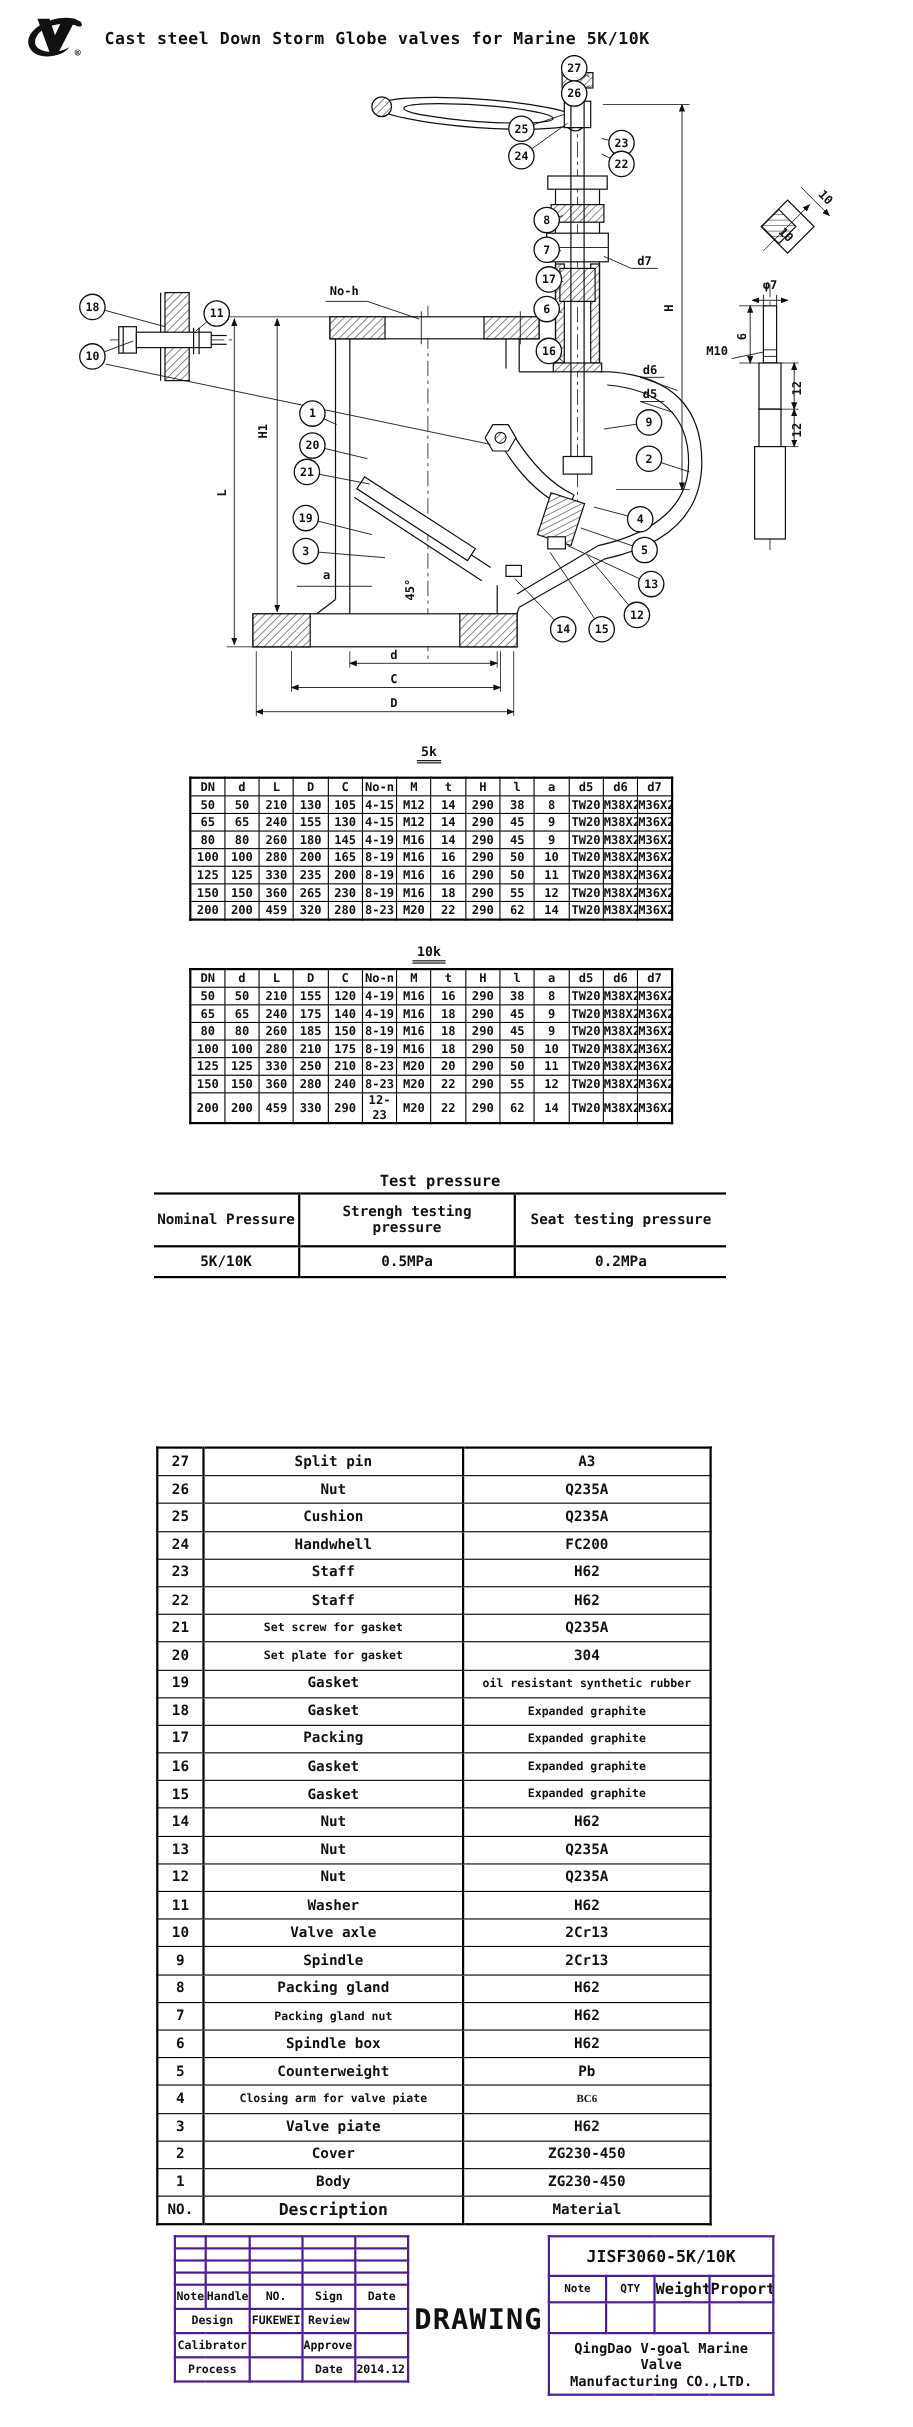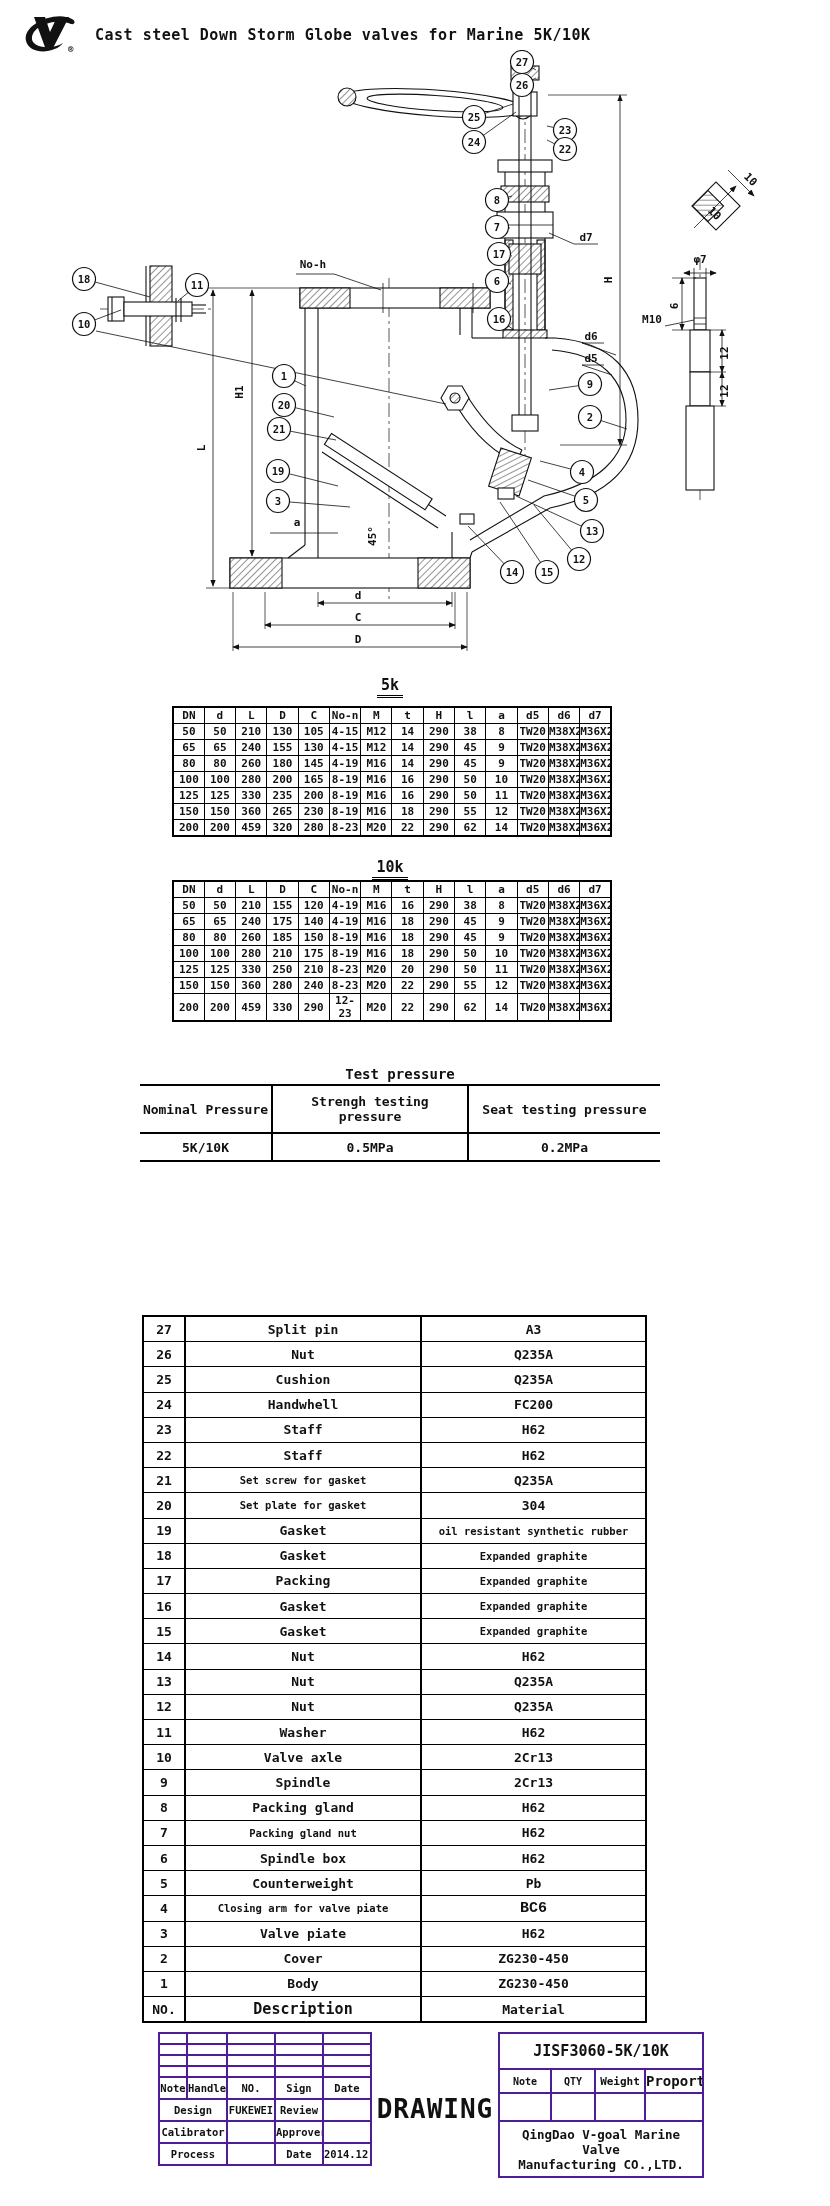--- a/index.html
+++ b/index.html
@@ -6,35 +6,35 @@
   body{width:830px;height:2206px;position:relative;color:#111;
        font-family:"DejaVu Sans Mono",monospace;-webkit-font-smoothing:antialiased}
   .abs{position:absolute}
   
   #page-title{left:95px;top:26px;font-size:15px;font-weight:bold;letter-spacing:.5px;white-space:nowrap}
   
   table{border-collapse:collapse;table-layout:fixed}
   .dimtbl{border:2px solid #000}
   .dimtbl td,.dimtbl th{border:1px solid #000;font:bold 11px "DejaVu Sans Mono",monospace;
       text-align:center;vertical-align:middle;height:15px;padding:0;overflow:hidden}
-  .tblhead{font-size:15px;font-weight:bold;text-align:center;width:60px}
+  .tblhead{font-size:12px;font-weight:bold;text-align:center;width:60px}
   .tblhead span{border-bottom:3px double #000;padding:0 4px 1px 4px}
   
   .tp td{border:2px solid #000;border-left:none;border-right:none;
       font:bold 13px "DejaVu Sans Mono",monospace;text-align:center;vertical-align:middle;
       padding:0;white-space:pre-line}
   .tp td + td{border-left:2px solid #000}
   .tp-title{font:bold 14px "DejaVu Sans Mono",monospace;text-align:center;width:520px}
   
   .parts{border:2px solid #000}
   .parts td{border:1px solid #000;font:bold 13px "DejaVu Sans Mono",monospace;text-align:center;
       vertical-align:middle;height:24.2px;padding:0;overflow:hidden}
   .parts td + td{border-left:2px solid #000}
   .parts td.sm{font-size:10.5px}
-  .parts td.big{font-size:15px;font-family:Liberation Mono, monospace}
+  .parts td.big{font-size:10px;font-family:Liberation Serif, serif}
   
   .tb td{border:2px solid #4c1d95;font:bold 10.5px "DejaVu Sans Mono",monospace;text-align:center;
       vertical-align:middle;padding:0;overflow:hidden}
   .tb{border:2px solid #000}
   #drawing-word{left:368px;top:2094px;width:134px;text-align:center;
       font:bold 26px "DejaVu Sans Mono",monospace;letter-spacing:1px}
   .partno{font:bold 15px "DejaVu Sans Mono",monospace !important}
   .company{font:bold 12.5px "DejaVu Sans Mono",monospace !important;line-height:20px}
   svg text{font-family:"DejaVu Sans Mono",monospace;font-weight:bold;fill:#111}
 </style>
@@ -827,21 +827,21 @@
       <col style="width:50px">
       <col style="width:58px">
     </colgroup>
   <tbody>
     <tr>
       <td colspan="4" class="partno" style="height:34px">JISF3060-5K/10K</td>
     </tr>
     <tr id="tb-right-headers">
         <td style="height: 22px; font-size: 10px;">Note</td>
         <td style="height: 22px; font-size: 10px;">QTY</td>
-        <td style="height: 22px; font-size: 11px;">Weight</td>
+        <td style="height: 22px; font-size: 14px;">Weight</td>
         <td style="height: 22px; font-size: 14px;">Proportion</td>
       </tr>
     <tr>
       <td style="height:26px"></td>
       <td></td>
       <td></td>
       <td></td>
     </tr>
     <tr>
       <td colspan="4" class="company" style="height:54px">

